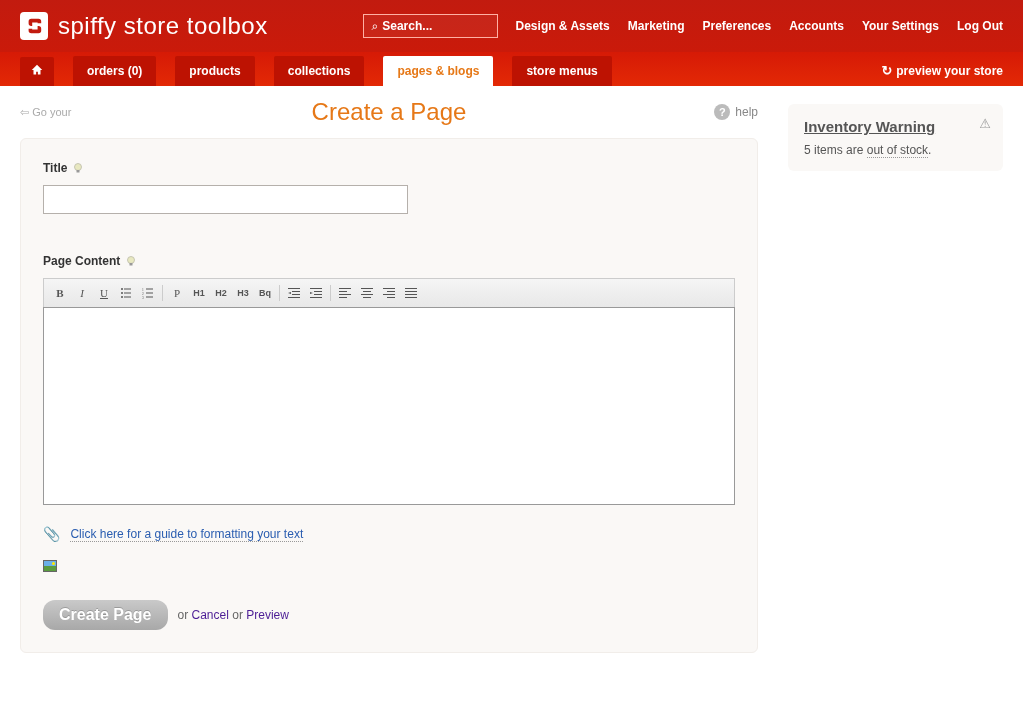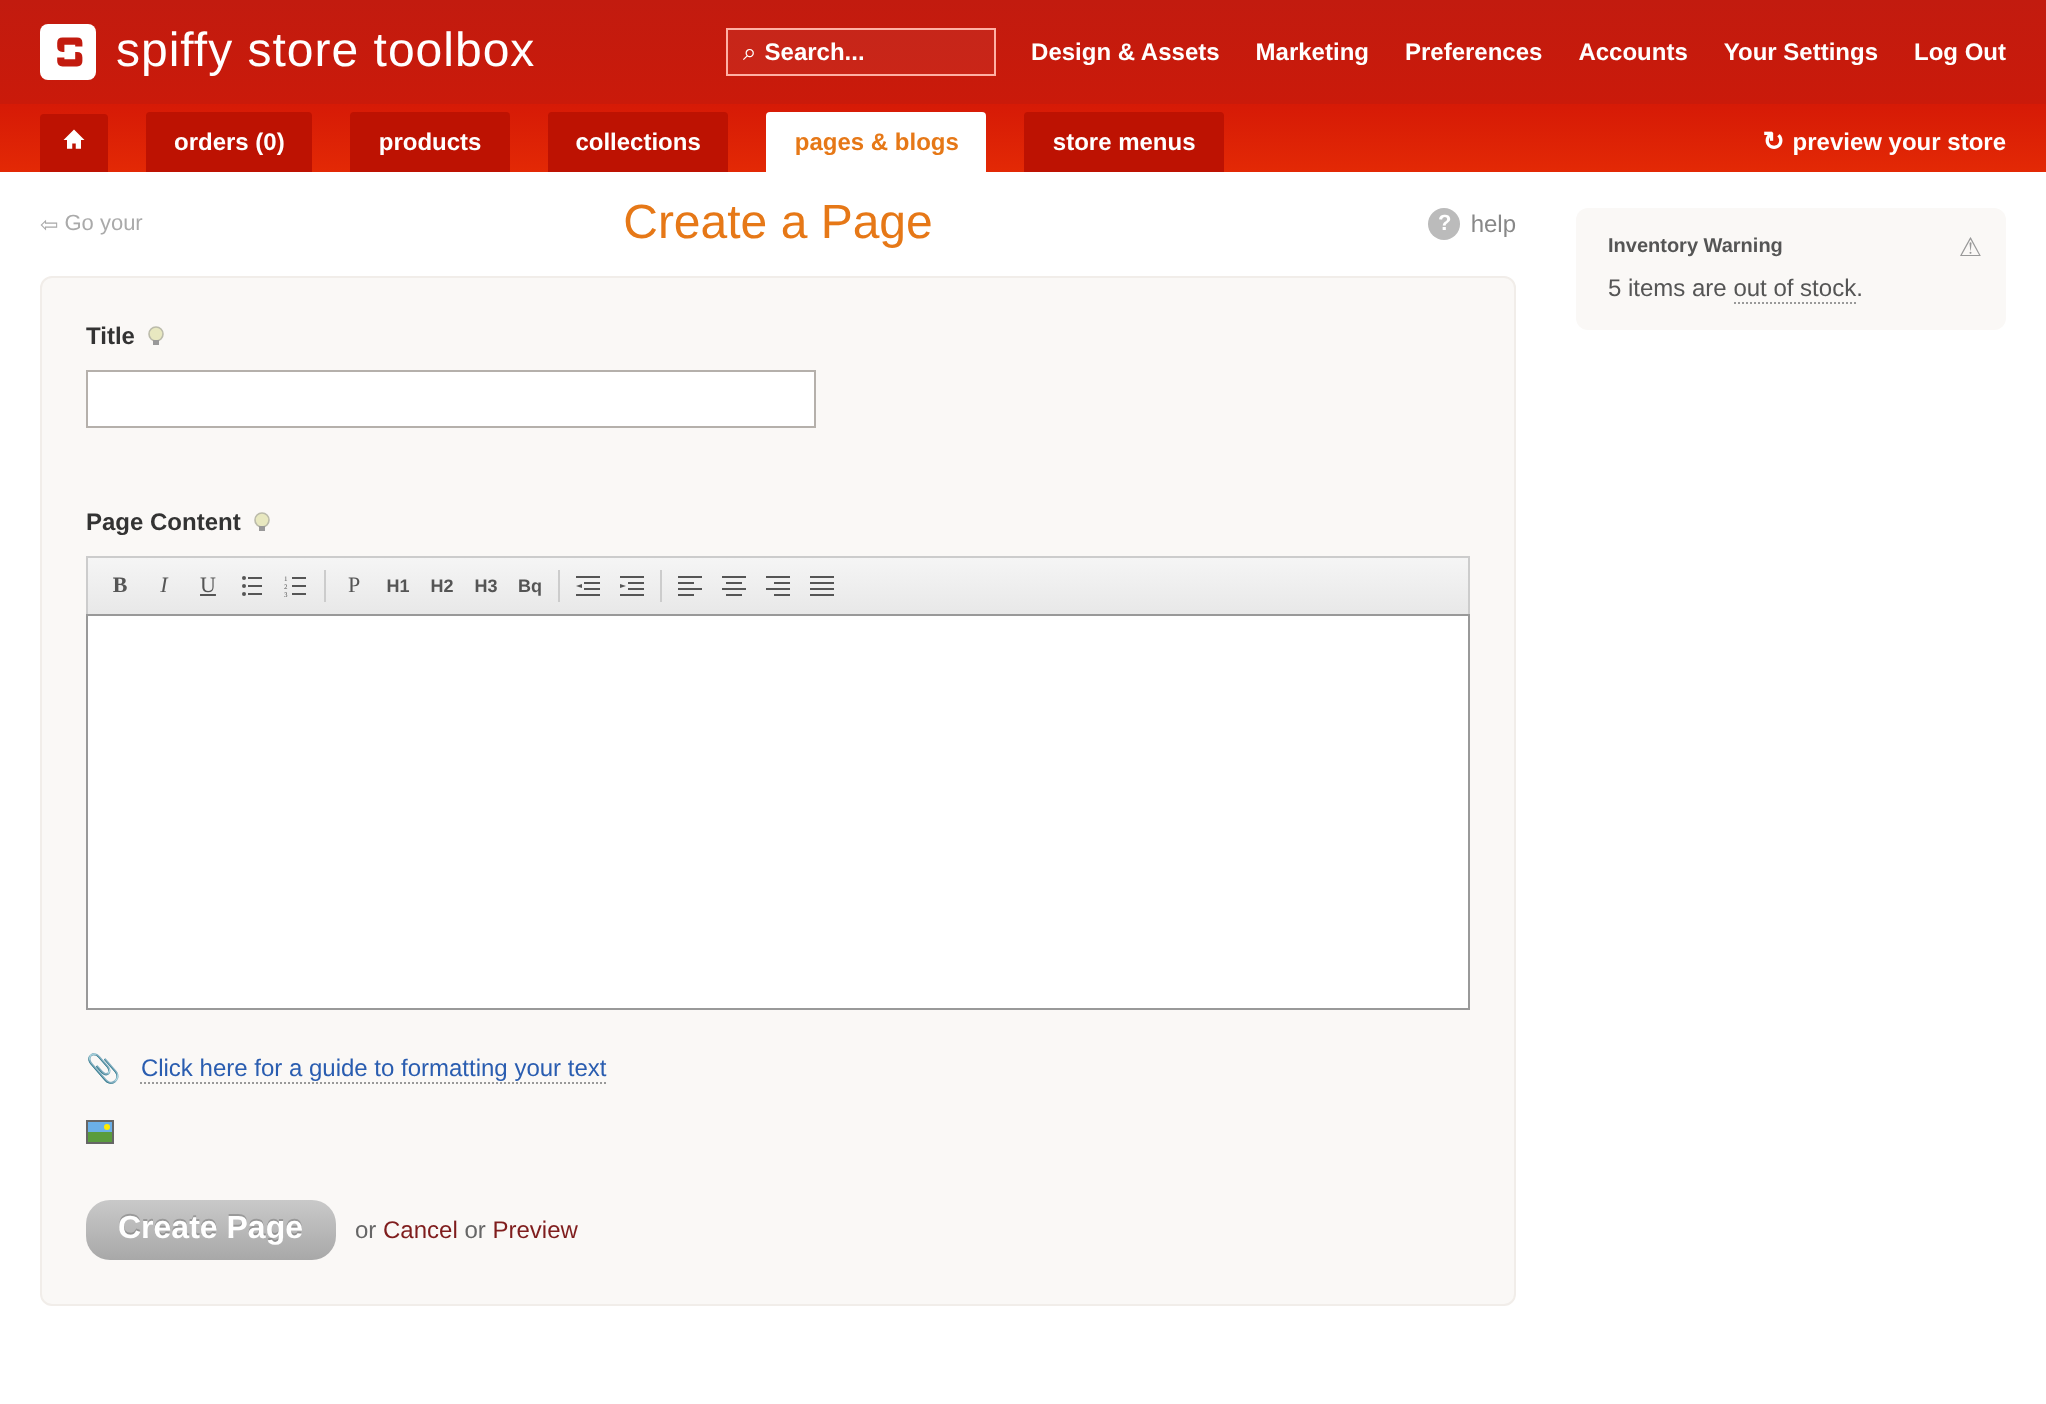--- a/index.html
+++ b/index.html
@@ -48,24 +48,24 @@
 
 .helper-row { display: flex; align-items: center; gap: 10px; margin-top: 18px; font-size: 12px; }
 .helper-link { color: #2a5db0; border-bottom: 1px dotted #999; cursor: pointer; }
 .attach-icon { color: #999; font-size: 14px; }
 .image-icon { width: 14px; height: 12px; background: linear-gradient(#6bb0e8 50%, #5a9c3e 50%); border: 1px solid #666; position: relative; }
 .image-icon::before { content: ''; position: absolute; top: 1px; right: 1px; width: 3px; height: 3px; background: #ffea00; border-radius: 50%; }
 
 .action-row { display: flex; align-items: center; gap: 10px; margin-top: 28px; font-size: 12px; }
 .create-btn { background: linear-gradient(#c9c9c9, #a8a8a8); color: #fff; border: none; border-radius: 12px; padding: 6px 16px; font-size: 16px; font-weight: bold; cursor: pointer; text-shadow: 0 -1px 0 rgba(0,0,0,0.2); }
 .or-text { color: #666; }
-.action-link { color: #7f1d1d; cursor: pointer; }
+.action-link { color: #4c1d95; cursor: pointer; }
 
 .sidebar-card { background: #faf8f6; border-radius: 6px; padding: 14px 16px; position: relative; }
-.sidebar-title { font-weight: bold; font-size: 10px; color: #555; margin-bottom: 8px; }
+.sidebar-title { font-weight: bold; font-size: 15px; color: #555; margin-bottom: 8px; text-decoration: underline; }
 .sidebar-text { font-size: 12px; color: #555; }
 .stock-link { border-bottom: 1px dotted #999; cursor: pointer; }
 .warn-icon { position: absolute; top: 12px; right: 12px; color: #999; font-size: 13px; }
 </style>
 </head>
 <body>
 
 <div class="top-header">
   <div class="logo-area">
     <div class="logo-icon">

